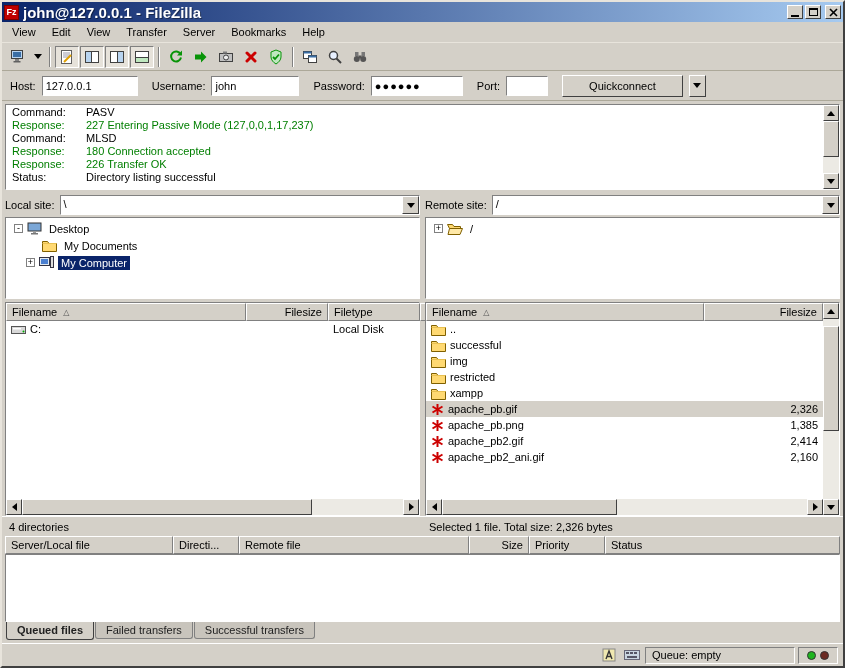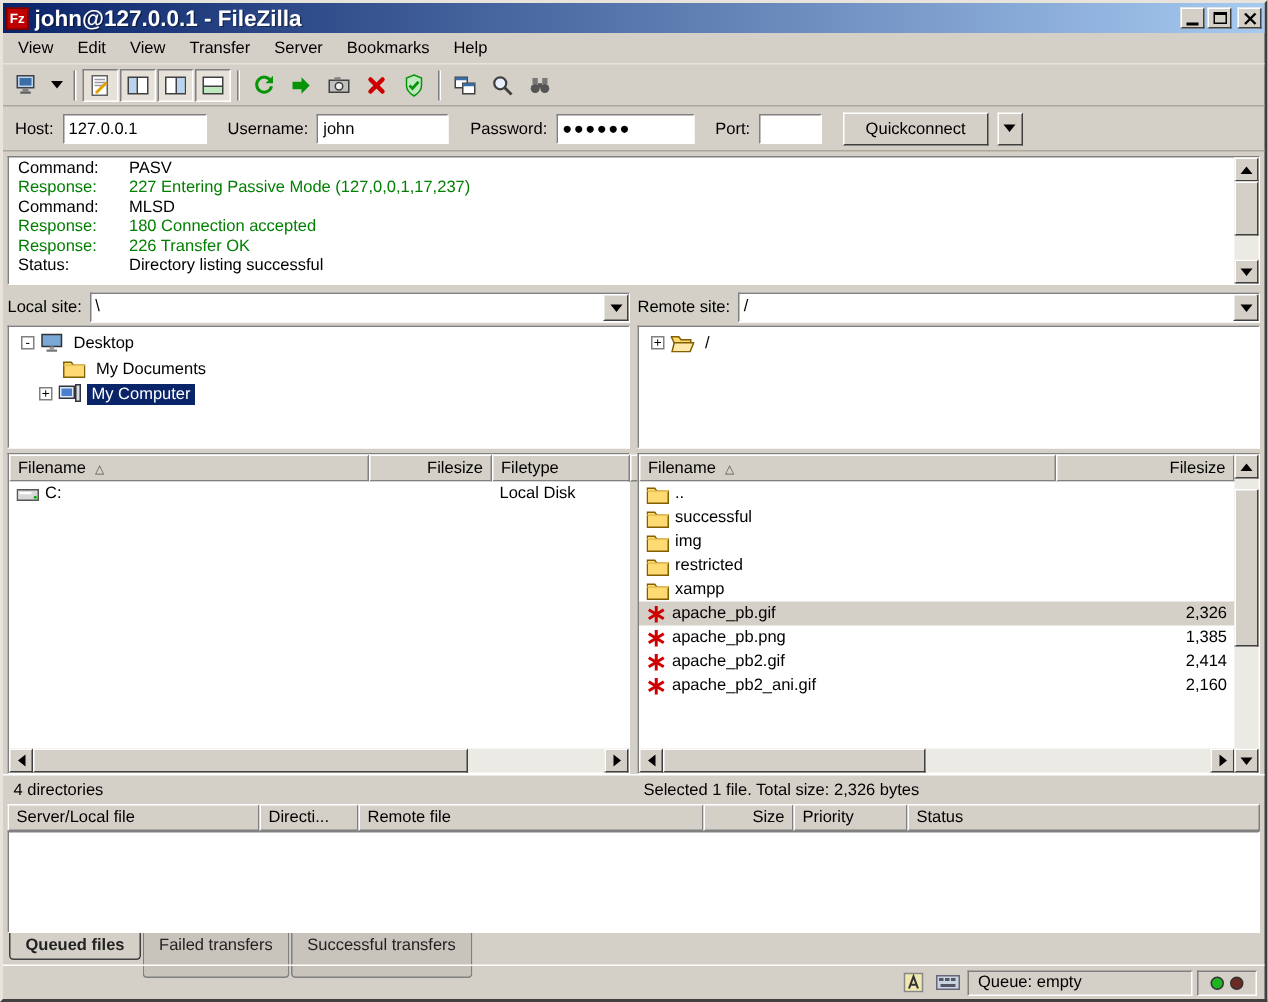--- a/index.html
+++ b/index.html
@@ -41,21 +41,21 @@
               border-top:5px solid #000; }
 
   
   .quickbar { height:30px; flex:0 0 30px; display:flex; align-items:center; padding:0 8px; gap:6px;
               border-bottom:1px solid #aca899; }
   .qlabel { font-size:11px; white-space:nowrap; }
   .qinput { height:20px; border:1px solid; border-color:#808080 #fff #fff #808080;
             background:#fff; font-size:11px; padding:0 3px; outline:none; }
   .w-host{width:96px;} .w-user{width:88px;} .w-pass{width:92px; letter-spacing:1px;} .w-port{width:42px;}
   .qbtn { height:22px; background:#d4d0c8; border:1px solid; border-color:#fff #404040 #404040 #fff;
-          font-size:11px; padding:0 14px; }
+          font-size:11px; padding:0 26px; }
   .qbtn-arrow { width:17px; height:22px; background:#d4d0c8; border:1px solid;
                 border-color:#fff #404040 #404040 #fff; display:flex; align-items:center; justify-content:center; }
 
   
   .log-wrap { flex:0 0 86px; display:flex; margin:3px; border:1px solid;
               border-color:#808080 #fff #fff #808080; background:#fff; }
   .log-lines { flex:1; overflow:hidden; padding:1px 16px 0 6px; }
   .log-line { font-size:11px; line-height:13px; white-space:nowrap; display:flex; }
   .log-label { width:74px; flex:0 0 74px; }
   .t-resp { color:#007f00; }
@@ -122,21 +122,21 @@
   .qheader { height:18px; flex:0 0 18px; display:flex; background:#8b5cf6; }
   .qc1{width:168px;flex:0 0 168px;} .qc2{width:66px;flex:0 0 66px;} .qc3{width:230px;flex:0 0 230px;}
   .qc4{width:60px;flex:0 0 60px;justify-content:flex-end;} .qc5{width:76px;flex:0 0 76px;} .qc6{flex:1;min-width:0;}
   .qbody { flex:1; background:#fff; border:1px solid; border-color:#808080 #fff #fff #808080; }
 
   
   .tabs { height:21px; flex:0 0 21px; display:flex; align-items:flex-start; padding-left:4px; gap:1px; }
   .tab { font-size:11px; padding:2px 10px 3px; background:#d4d0c8; border:1px solid #808080; border-top:none;
          border-radius:0 0 3px 3px; color:#222; }
   .tab.active { font-weight:bold; background:#d4d0c8; border-color:#404040; }
-  .tab.inactive { background:#c8c4bc; height:30px; }
+  .tab.inactive { background:#c8c4bc; height:17px; }
 
   
   .statusbar { height:23px; flex:0 0 23px; border-top:1px solid #fff; display:flex; align-items:center;
                justify-content:flex-end; padding:0 5px; gap:3px; }
   .sb-icon { width:20px; height:16px; display:flex; align-items:center; justify-content:center; }
   .sb-panel { height:17px; border:1px solid; border-color:#808080 #fff #fff #808080;
               font-size:11px; display:flex; align-items:center; padding:0 6px; }
   .sb-queue { width:150px; }
   .led { width:9px; height:9px; border-radius:50%; margin:0 2px; border:1px solid #333; }
   .led-green { background:#1fb520; }

